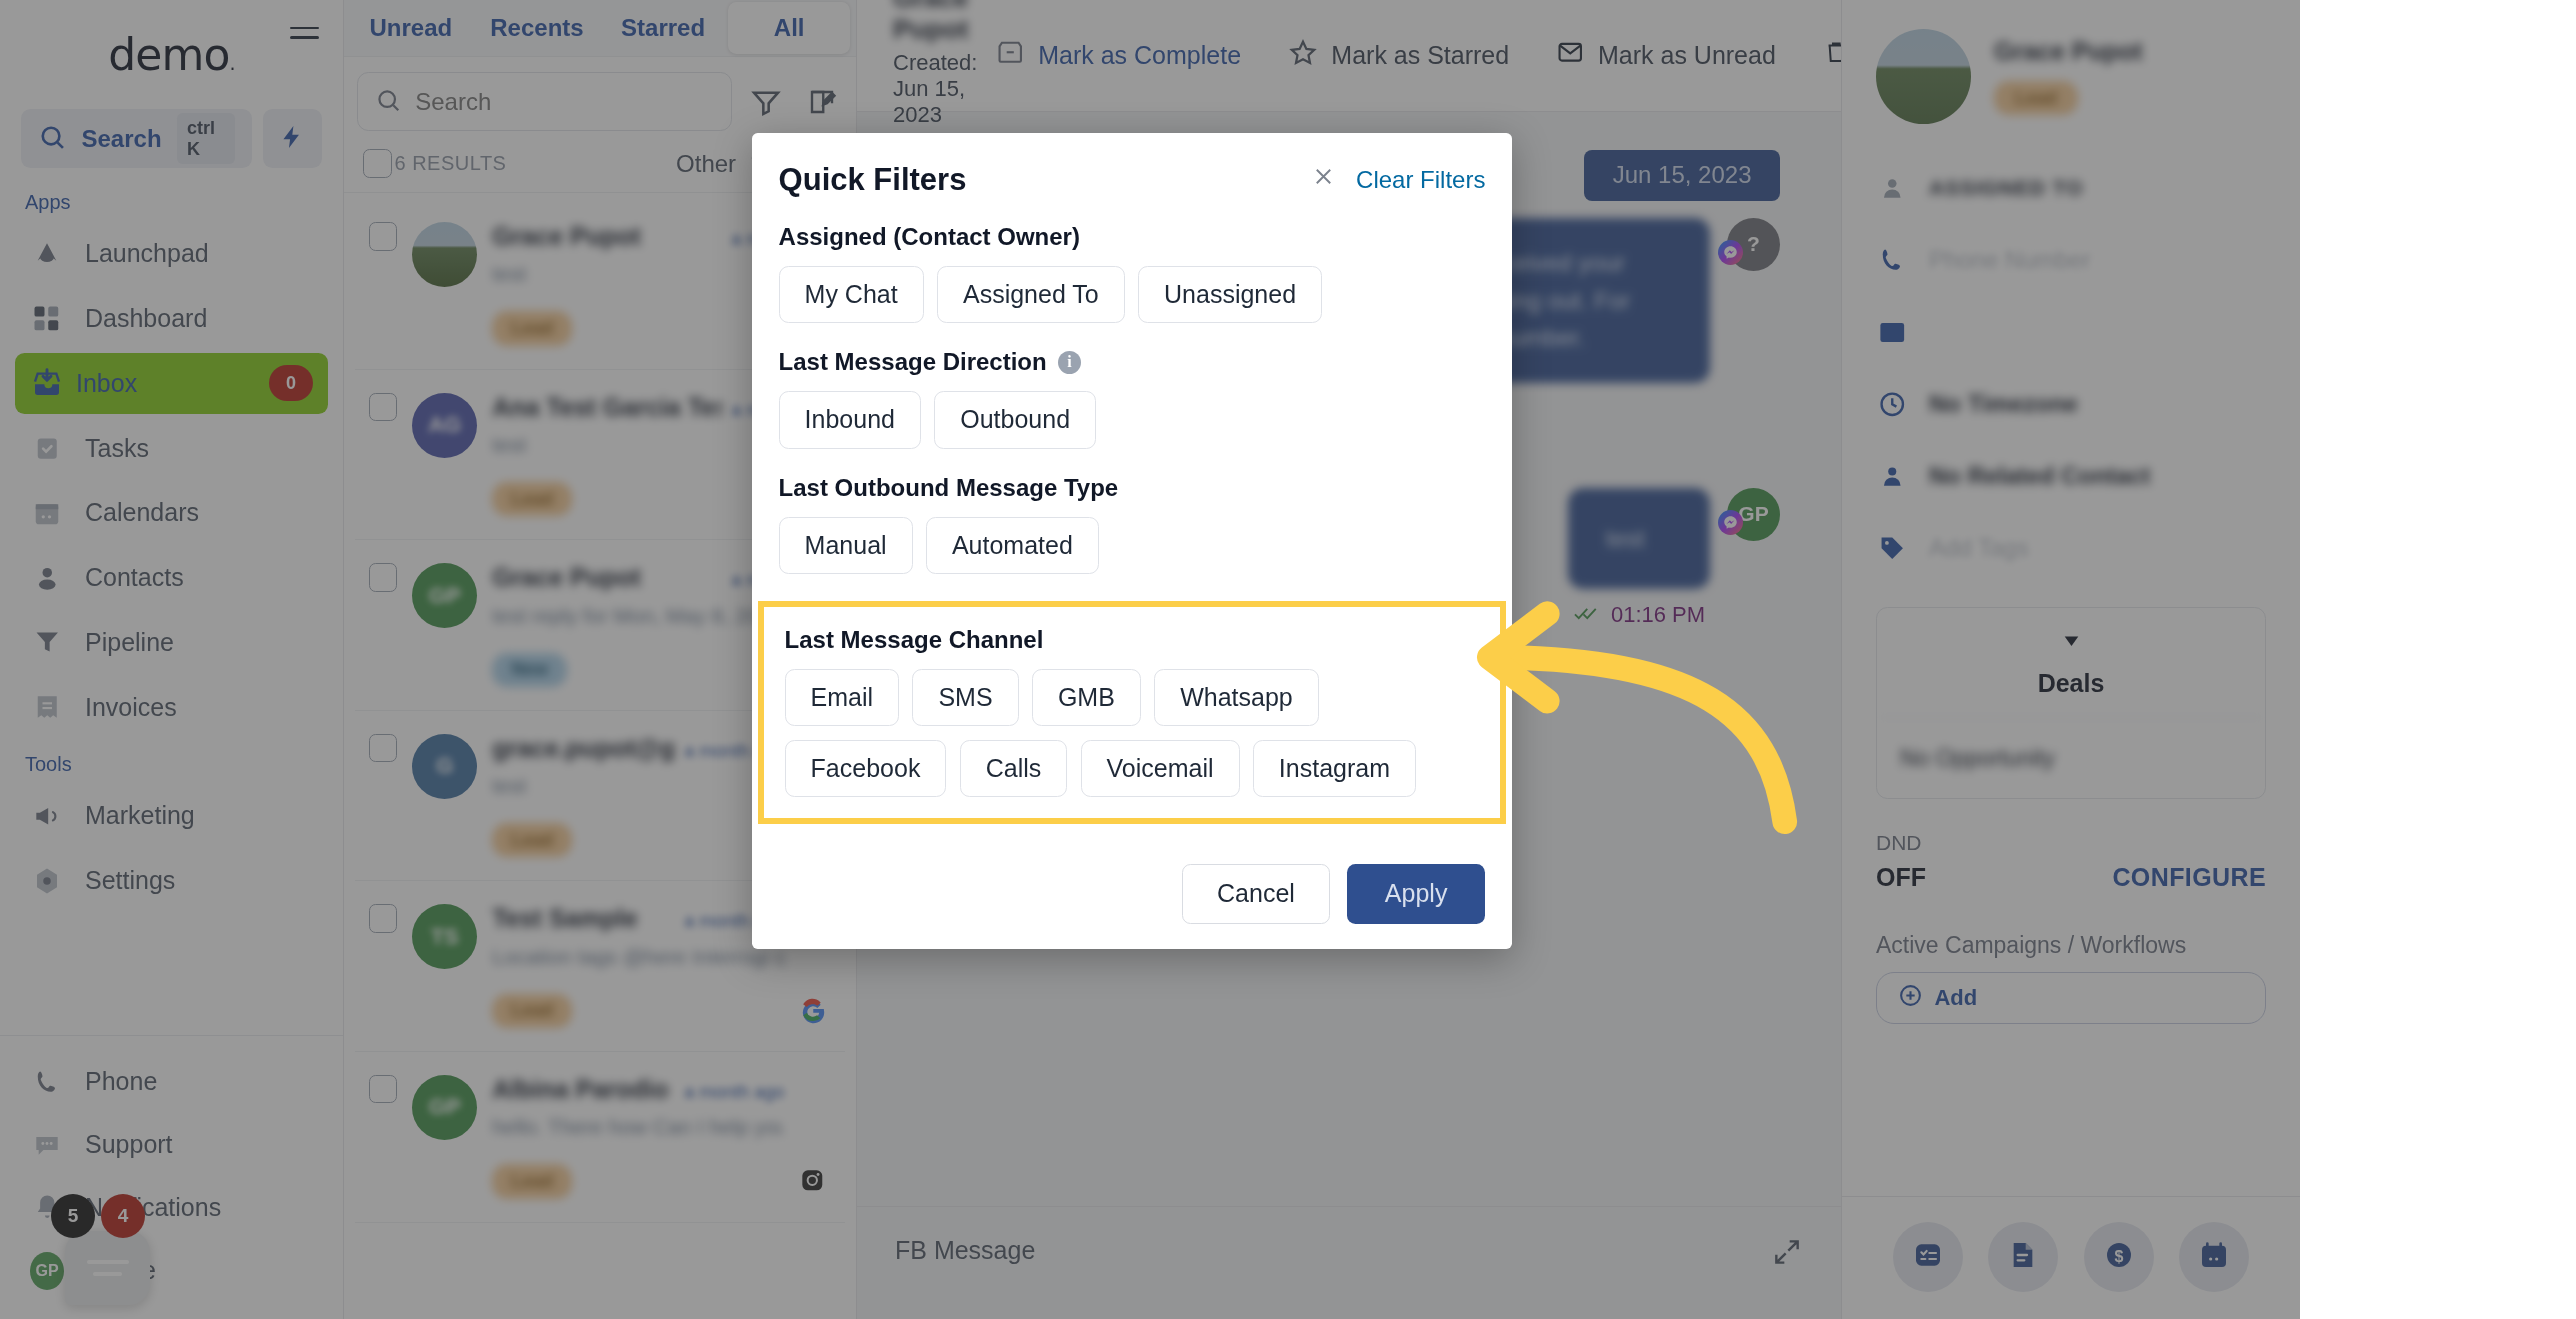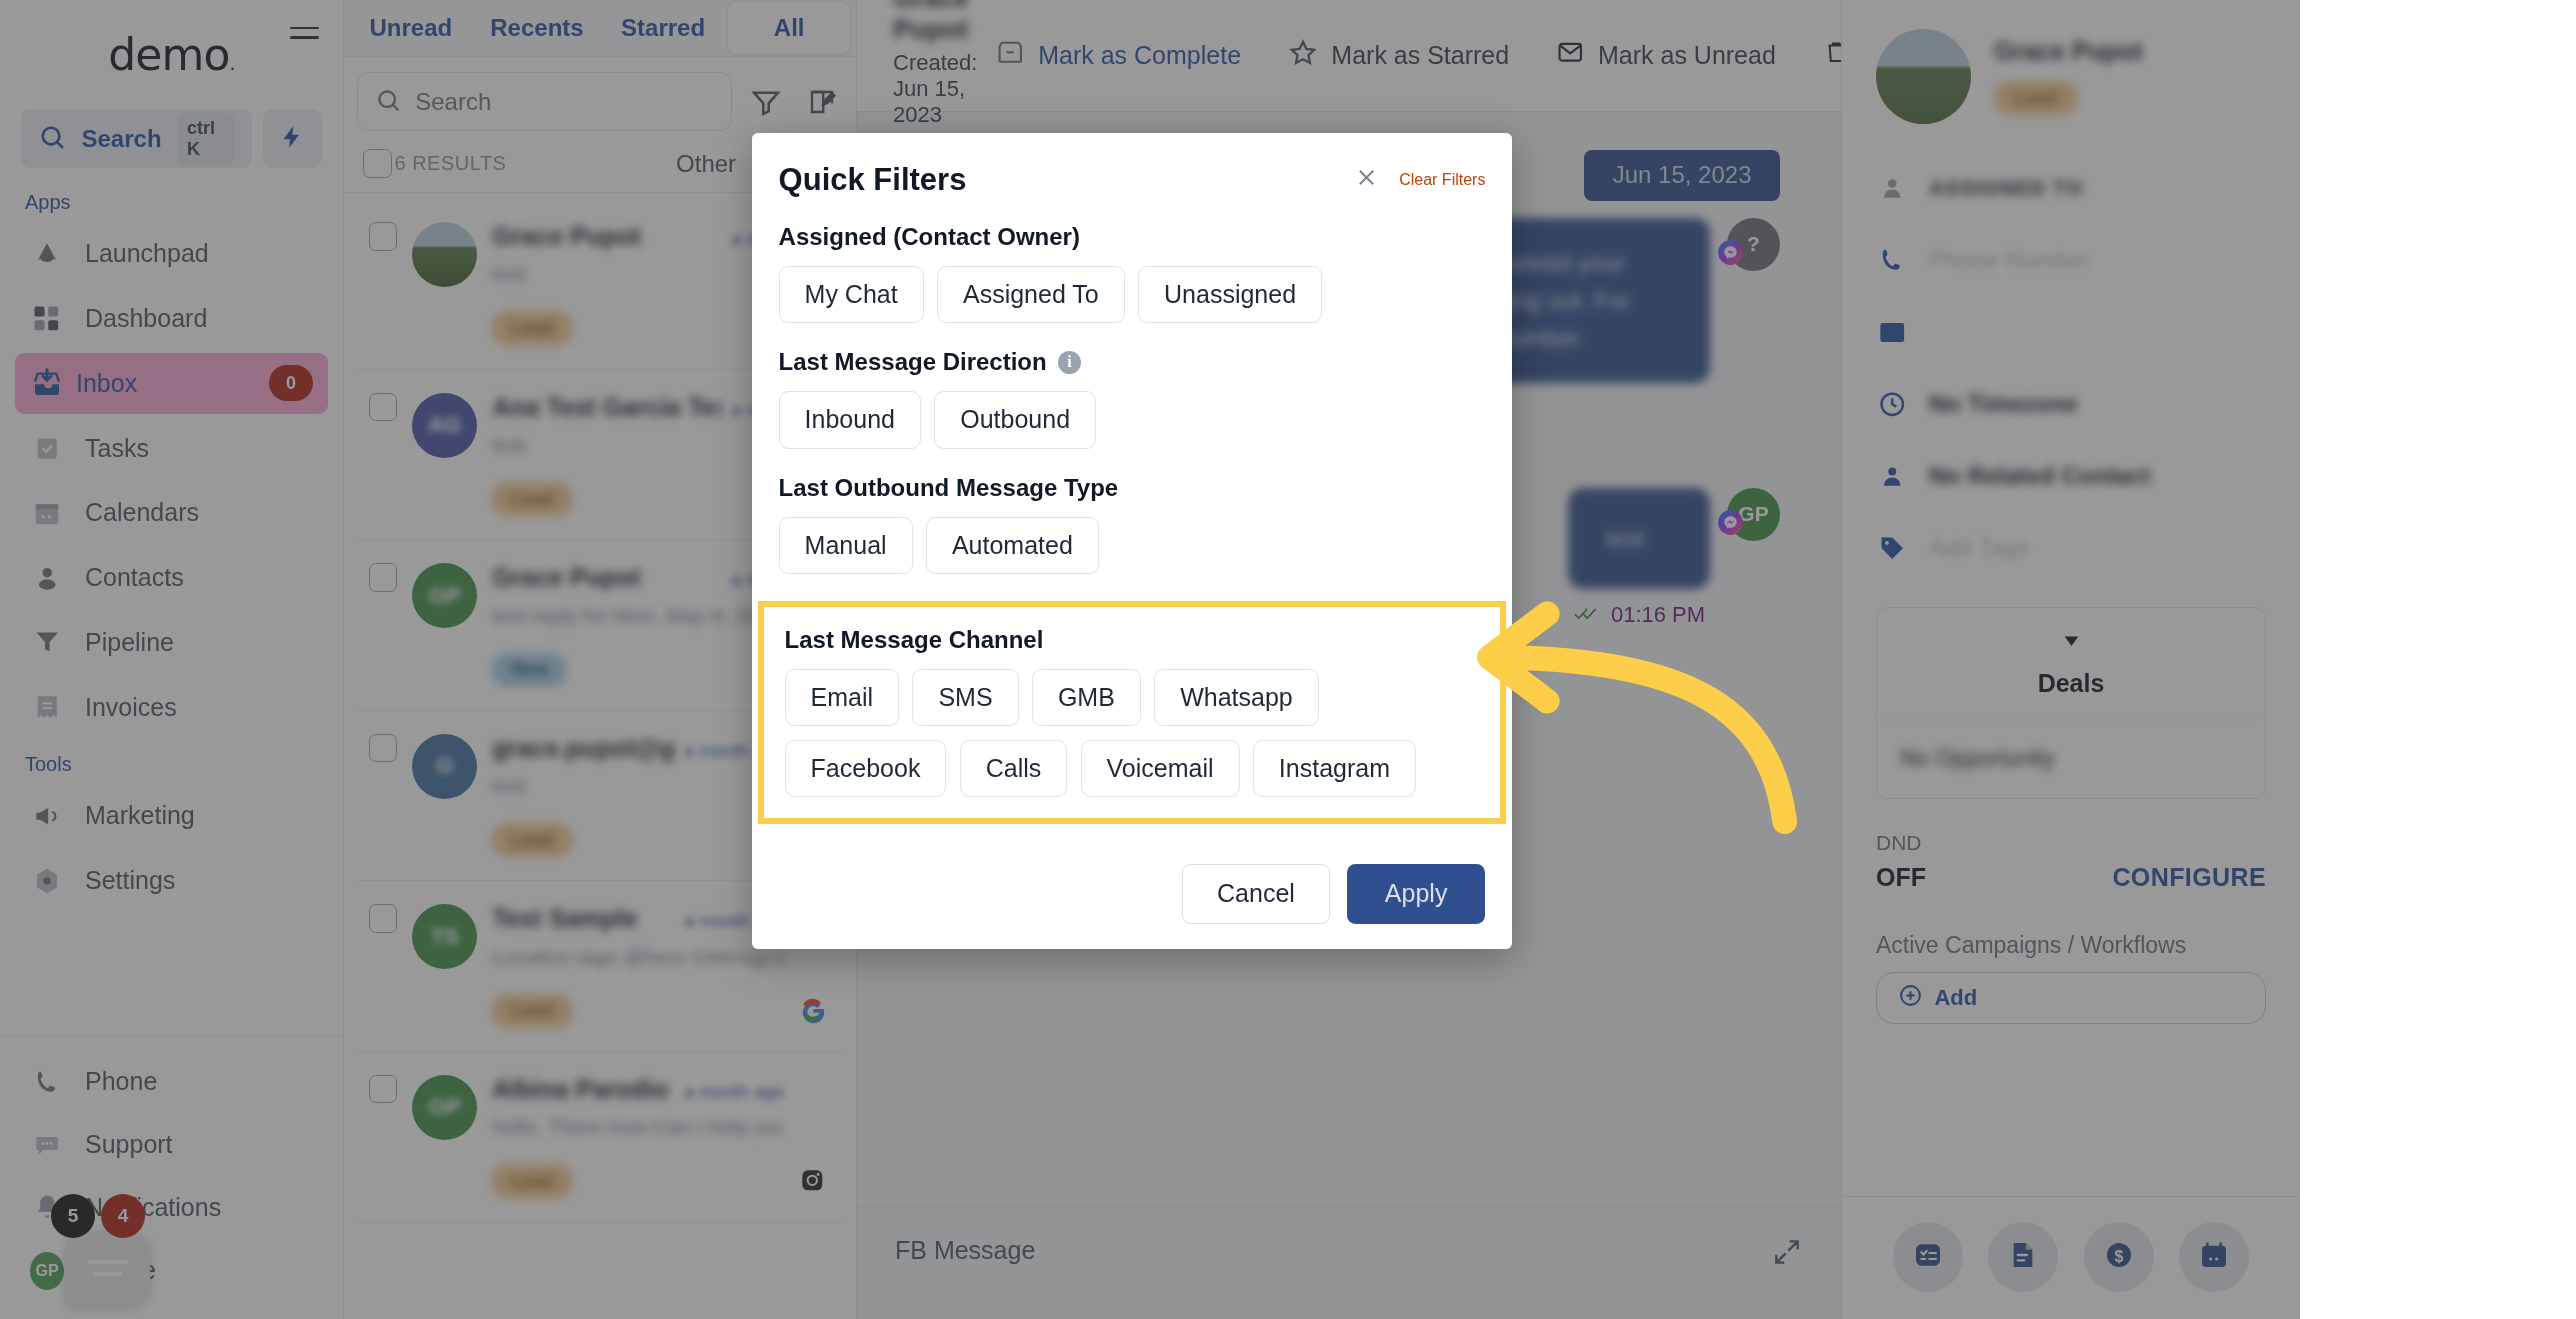--- a/index.html
+++ b/index.html
@@ -71,21 +71,21 @@
     color: #2952a3; font-size: 20px; font-weight: 500;
     padding: 13.3px 25px 7.6px 25px;
   }
   .nav-item {
     display: flex; align-items: center; gap: 21px;
     height: 61px; margin: 1.9px 15px; padding: 0 15px;
     border-radius: 9.5px; cursor: pointer;
   }
   .nav-item .nav-ico { width: 34px; height: 34px; display:flex; align-items:center; justify-content:center; flex: 0 0 34px;}
   .nav-item .nav-label { font-size: 25px; color: #4b5563; flex: 1; }
-  .nav-item.active { background: #f9a8d4; gap: 12px; }
+  .nav-item.active { background: #84cc16; gap: 12px; }
   .nav-item.active .nav-label { color: #2952a3; font-weight: 500; }
   .badge-red {
     background: #b42318; color: #fff; font-size: 18px; font-weight: 600;
     min-width: 44px; height: 36px; border-radius: 18px;
     display:flex; align-items:center; justify-content:center; padding: 0 11.4px;
   }
   .sidebar-spacer { flex: 1; }
   .sidebar-bottom { border-top: 0.9px solid #e9ebef; padding: 13.3px 0 17px 0; position: relative; }
   .avatar-sm {
     width: 38px; height: 38px; border-radius: 50%;
@@ -265,21 +265,21 @@
     position: absolute; left: 752px; top: 133px;
     width: 760px;
     background: #ffffff; border-radius: 5.7px;
     box-shadow: 0 9.5px 38px rgba(0,0,0,0.28);
     z-index: 900; padding: 28.5px 26.6px 25px 26.6px;
   }
   .qf-head { display:flex; align-items:center; }
   .qf-title { font-size: 31px; font-weight: 700; color: #111827; }
   .qf-clear {
     margin-left:auto; display:flex; align-items:center; gap: 21px;
-    font-size: 16px; color: #c2410c; cursor: pointer;
+    font-size: 24px; color: #0369a1; cursor: pointer;
   }
   .qf-group-label {
     font-size: 24px; font-weight: 700; color: #111827;
     margin-top: 25px; display:flex; align-items:center; gap: 11.4px;
   }
   .qf-chips { display:flex; flex-wrap: wrap; gap: 13.3px; margin-top: 15px; }
   .qf-chip {
     border: 0.9px solid #dfe2e8; border-radius: 9.5px;
     padding: 13.3px 25px; font-size: 25px; color: #1f2937;
     background: #fff; cursor: pointer; white-space: nowrap;

